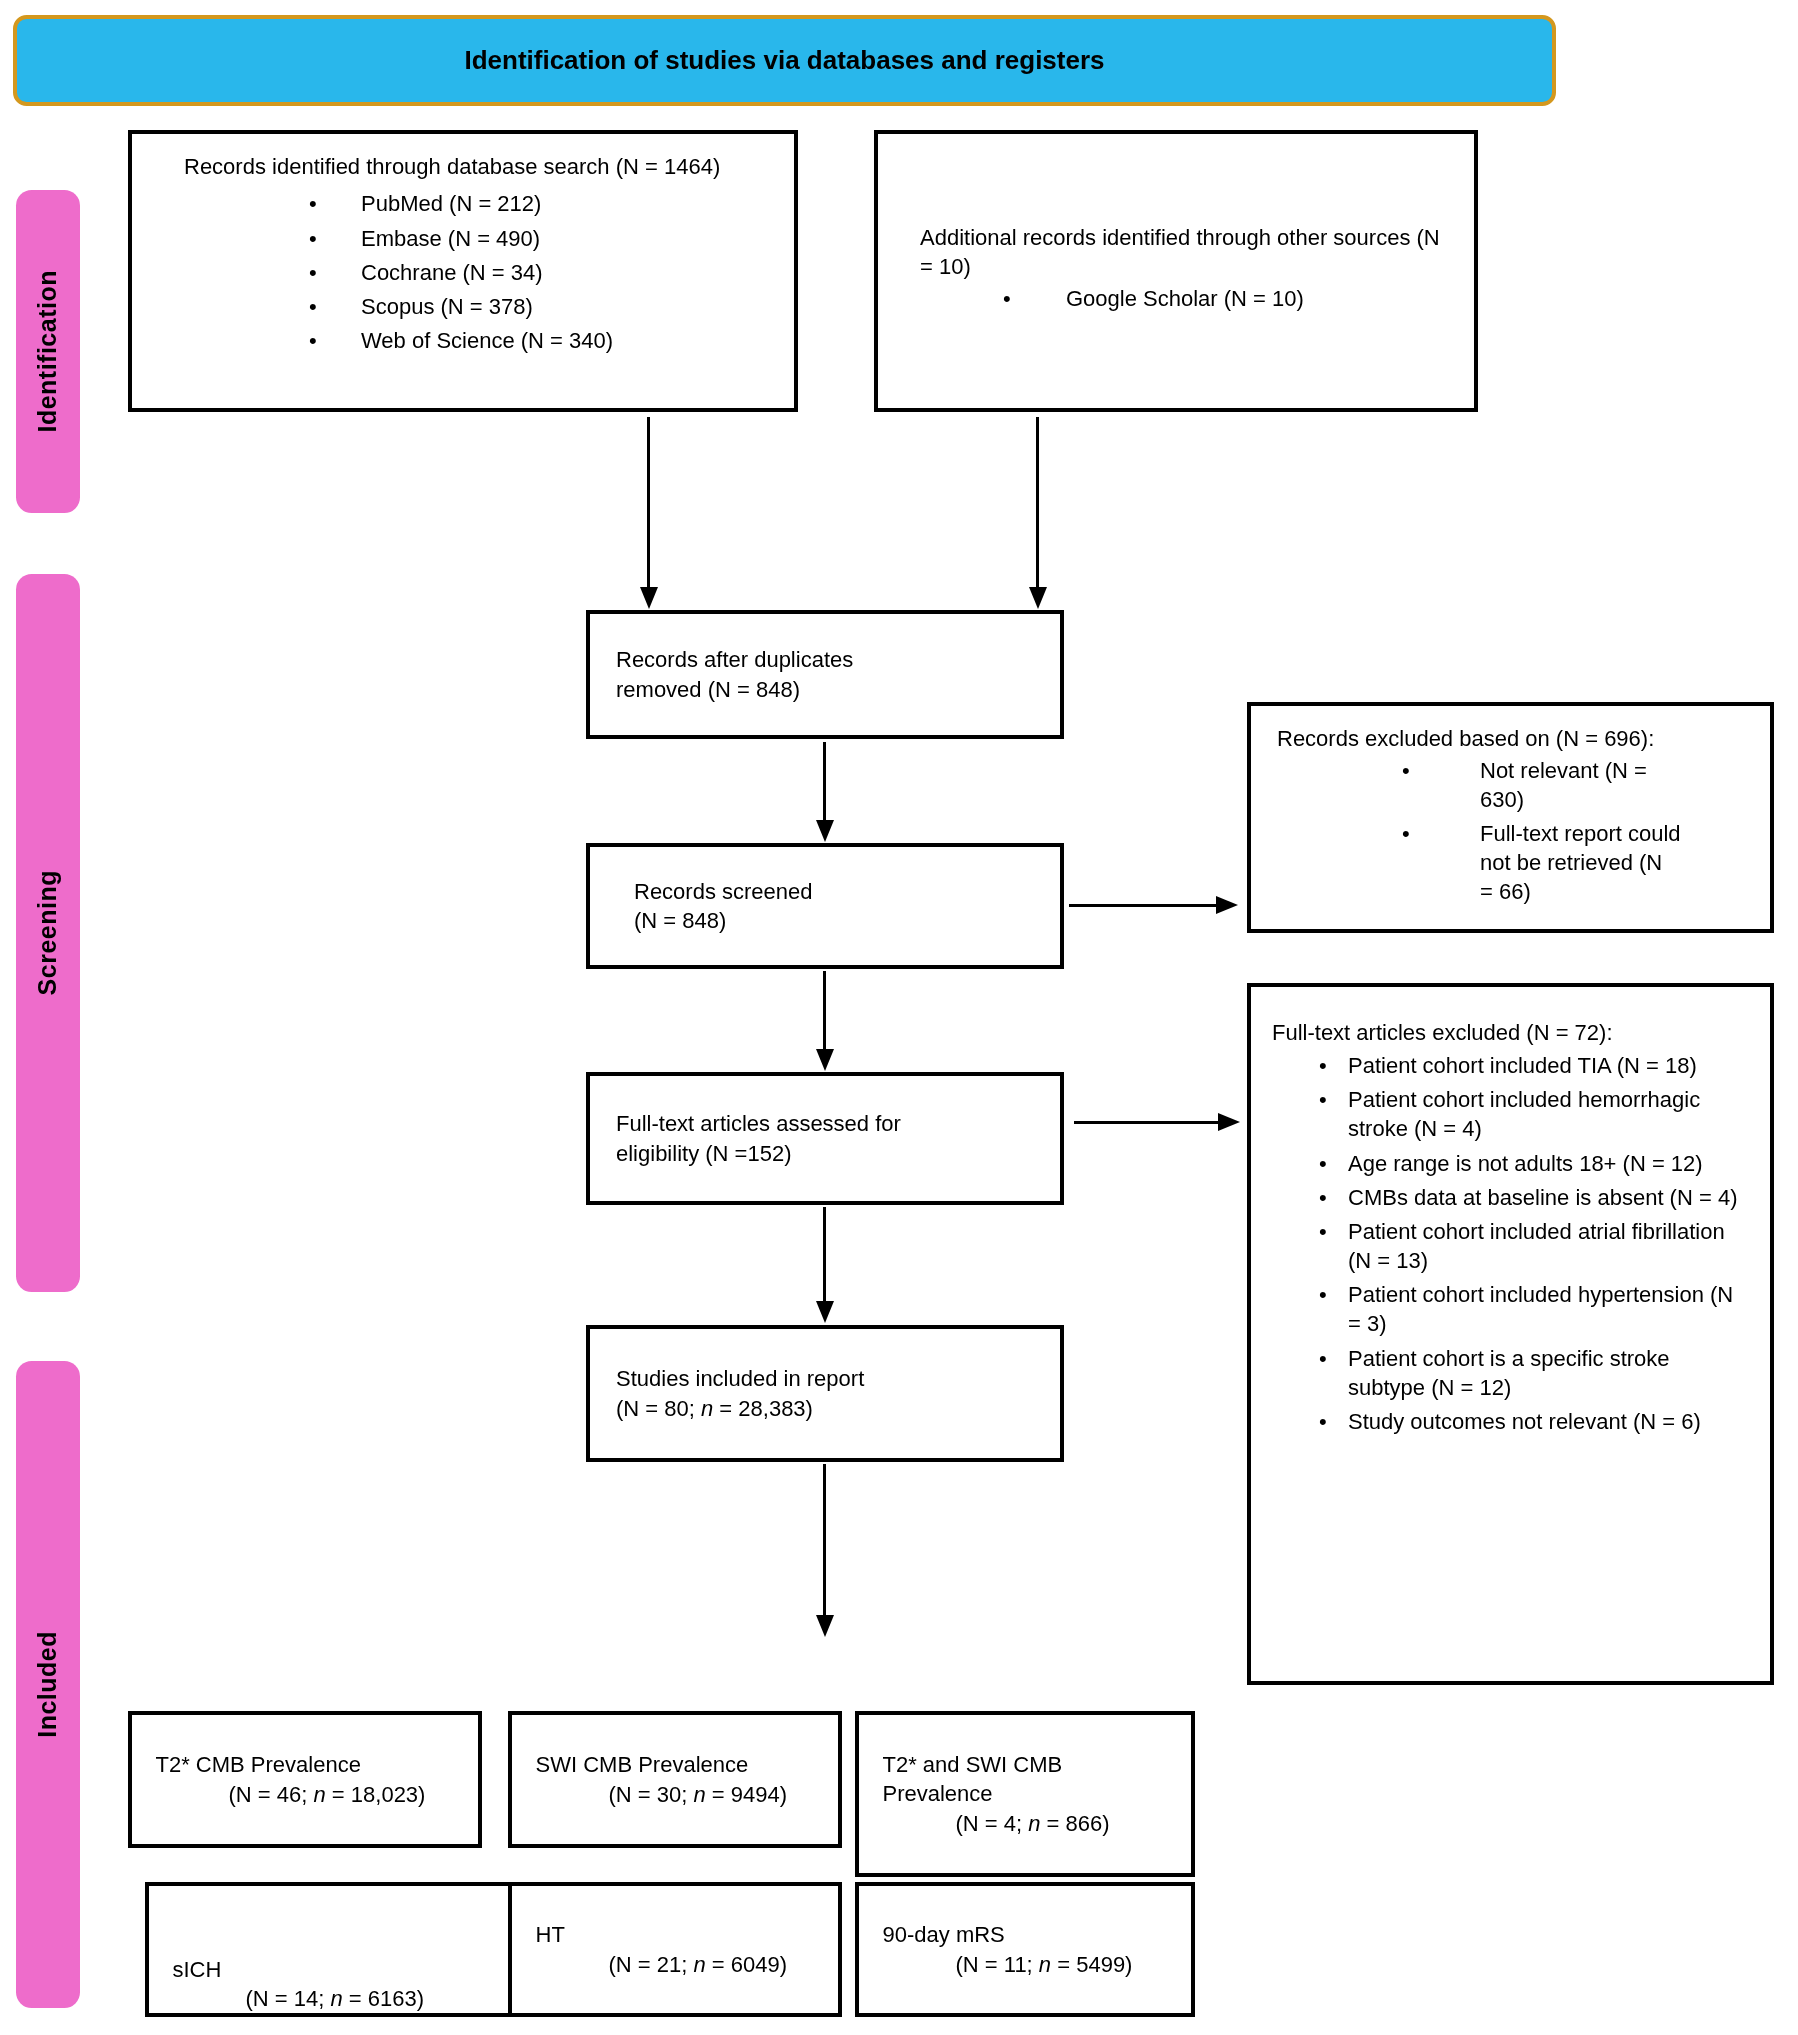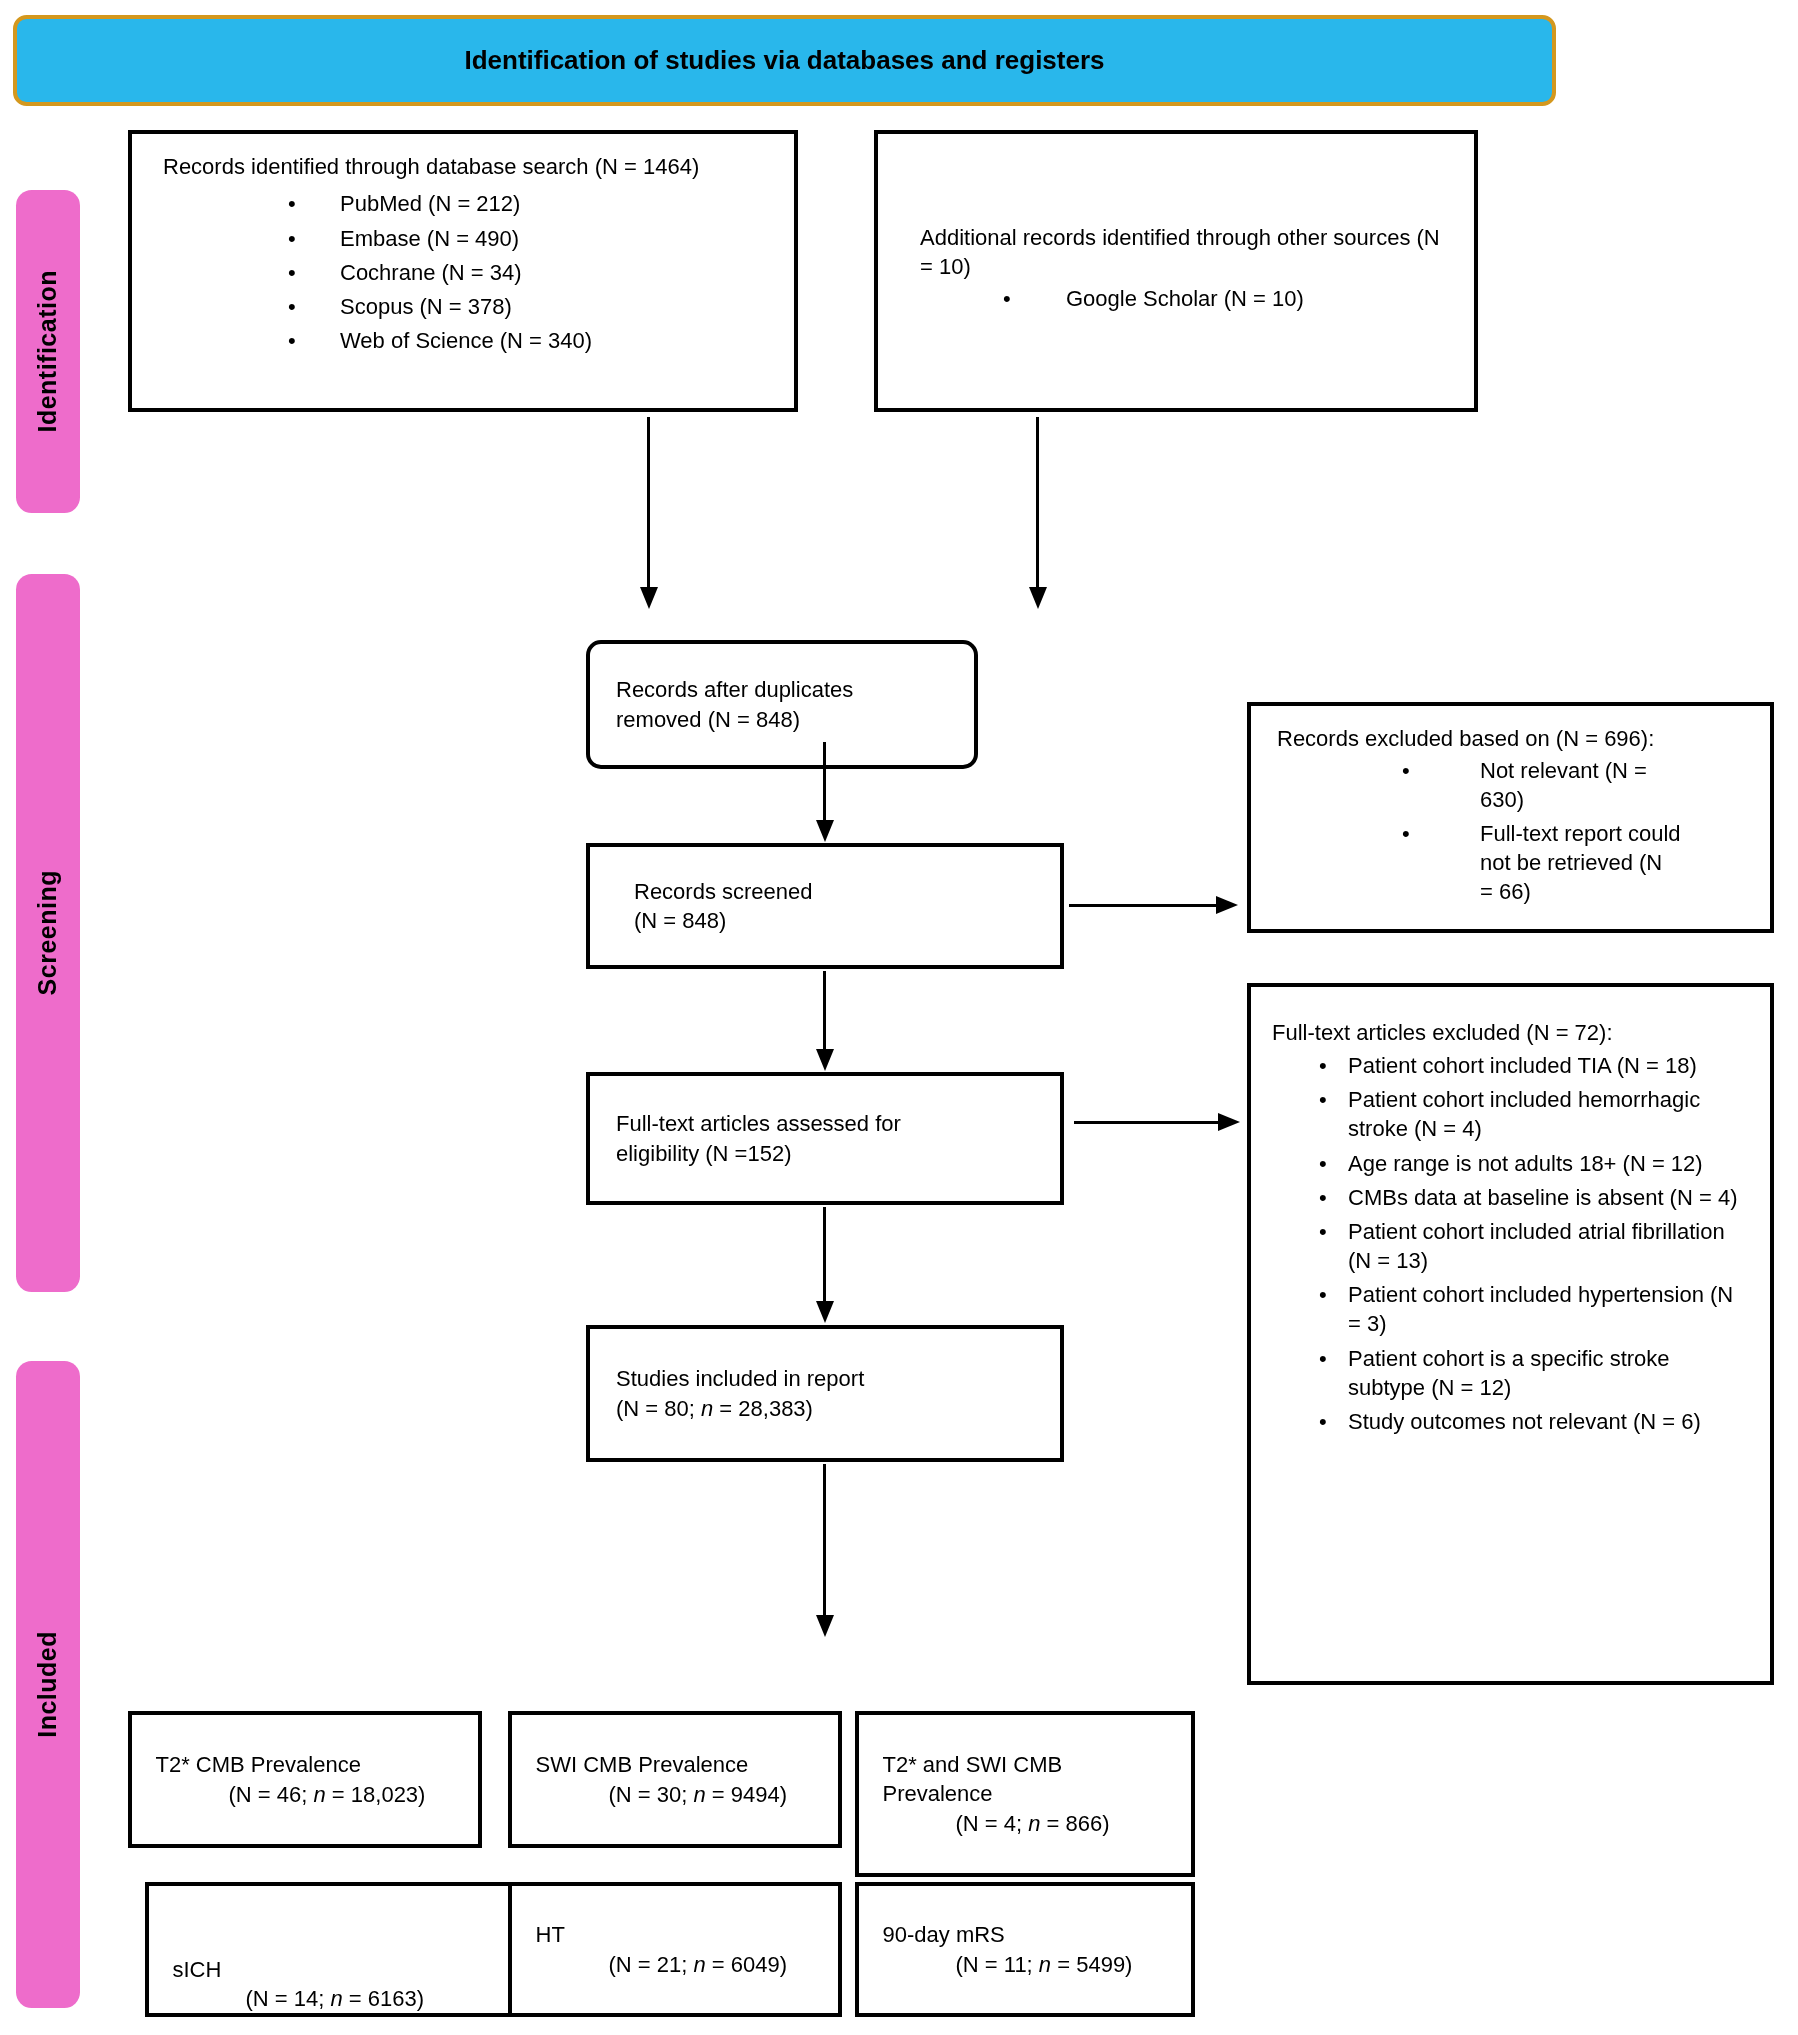--- a/index.html
+++ b/index.html
@@ -40,29 +40,29 @@
   }
   .vcenter{display:flex; flex-direction:column; justify-content:center;}
 
   
   ul.blist{list-style:none;}
   ul.blist li{display:flex; align-items:flex-start; margin-bottom:5.2px;}
   ul.blist li .bullet{flex:none; text-align:left;}
   ul.blist li .btext{flex:1;}
 
   
-  #box-db{left:128px; top:130px; width:670px; height:282px; padding:18px 68px 0 31px;}
+  #box-db{left:128px; top:130px; width:670px; height:282px; padding:18px 68px 0 52px;}
   #box-db ul{margin:8.3px 0 0 125px;}
   #box-db .bullet{width:52px;}
 
   #box-other{left:874px; top:130px; width:604px; height:282px; padding:0 21px 0 42px;}
   #box-other ul{margin:3.1px 0 0 83px;}
   #box-other .bullet{width:63px;}
 
-  #box-dedup{left:586px; top:640px; width:392px; height:129px; padding-left:26px;border-radius:15px;}
+  #box-dedup{left:586px; top:610px; width:478px; height:129px; padding-left:26px;}
   #box-screened{left:586px; top:843px; width:478px; height:126px; padding-left:44px;}
   #box-assessed{left:586px; top:1072px; width:478px; height:133px; padding-left:26px;}
   #box-studies{left:586px; top:1325px; width:478px; height:137px; padding-left:26px;}
 
   #box-excluded1{left:1247px; top:702px; width:527px; height:231px; padding:0 89px 0 26px;}
   #box-excluded1 ul{margin:3.1px 0 0 125px;}
   #box-excluded1 .bullet{width:78px;}
 
   #box-excluded2{left:1247px; top:983px; width:527px; height:702px; padding:31px 21px 0 21px;}
   #box-excluded2 ul{margin:4.2px 0 0 47px;}

